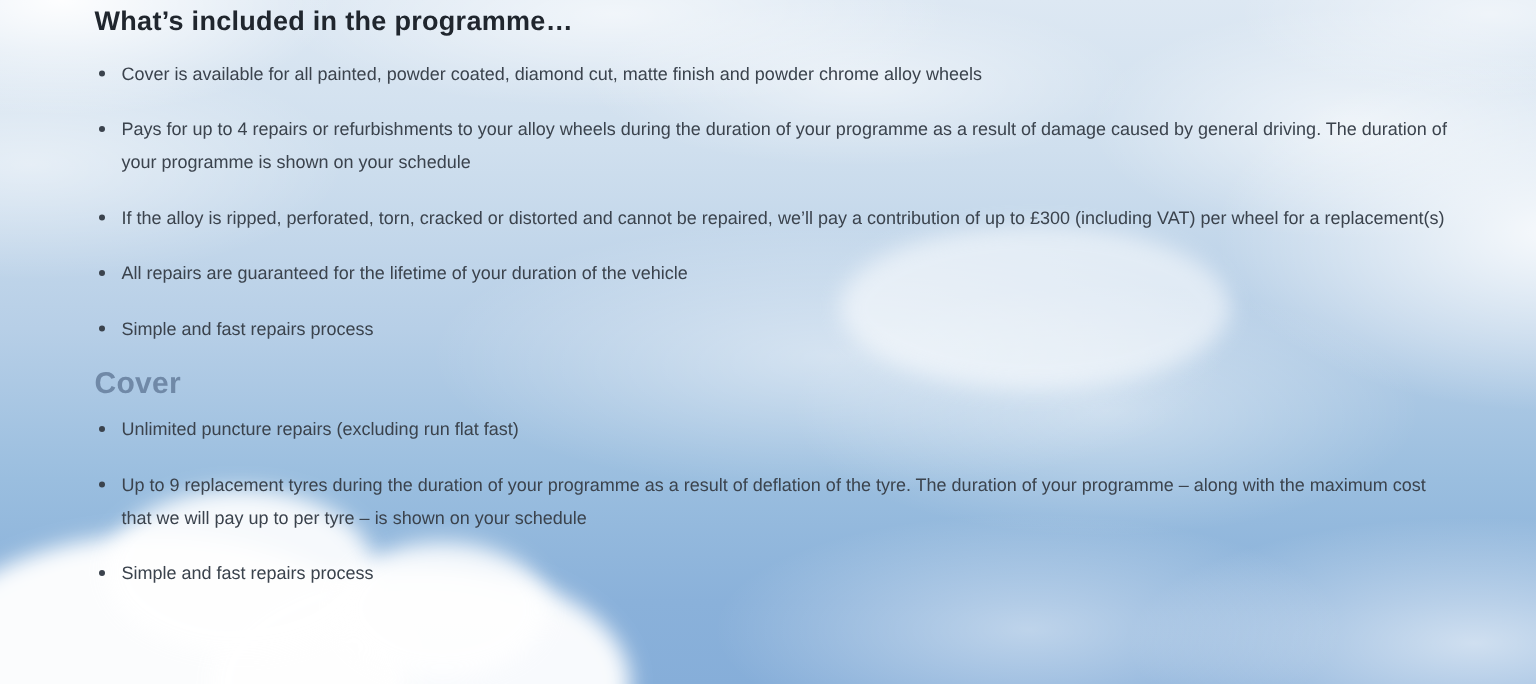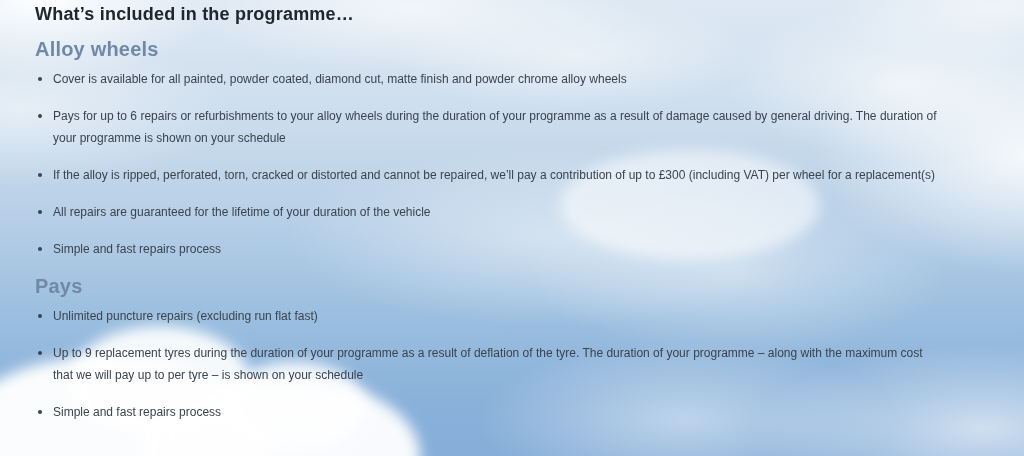--- a/index.html
+++ b/index.html
@@ -41,20 +41,21 @@
   .cloud.c2 { left: 140px;  bottom: -80px;  width: 280px; height: 160px; opacity: 0.95; }
   .cloud.c3 { left: 70px;   bottom: 20px;   width: 180px; height: 110px; opacity: 0.92; }
   .cloud.c4 { left: 225px;  bottom: 5px;    width: 140px; height: 90px;  opacity: 0.85; }
   .cloud.c5 { left: 560px;  top: 150px;     width: 260px; height: 110px; opacity: 0.55; }
 
   .content {
     position: relative;
     z-index: 2;
     padding: 4px 0 0 35px;
     width: 905px;
+    margin-left: 28px;
   }
   h1.page-title {
     margin: 0 0 13px 0;
     font-size: 18px;
     font-weight: 700;
     letter-spacing: 0.2px;
     color: #20262e;
   }
   h2.section-heading {
     margin: 0 0 7px 0;
@@ -86,32 +87,31 @@
   <div class="cloud c1"></div>
   <div class="cloud c2"></div>
   <div class="cloud c3"></div>
   <div class="cloud c4"></div>
   <div class="cloud c5"></div>
 
   <div class="content">
     <h1 class="page-title">What’s included in the programme…</h1>
 
     <section>
-      <h2 class="section-heading">Alloy wheels</h2>
       <ul class="bullets">
         <li>Cover is available for all painted, powder coated, diamond cut, matte finish and powder chrome alloy wheels</li>
-        <li>Pays for up to 6 repairs or refurbishments to your alloy wheels during the duration of your programme as a result of damage caused by general driving. The duration of your programme is shown on your schedule</li>
+        <li>Pays for up to 4 repairs or refurbishments to your alloy wheels during the duration of your programme as a result of damage caused by general driving. The duration of your programme is shown on your schedule</li>
         <li>If the alloy is ripped, perforated, torn, cracked or distorted and cannot be repaired, we’ll pay a contribution of up to £300 (including VAT) per wheel for a replacement(s)</li>
         <li>All repairs are guaranteed for the lifetime of your duration of the vehicle</li>
         <li>Simple and fast repairs process</li>
       </ul>
     </section>
 
     <section>
-      <h2 class="section-heading">Pays</h2>
+      <h2 class="section-heading">Cover</h2>
       <ul class="bullets">
         <li>Unlimited puncture repairs (excluding run flat fast)</li>
         <li>Up to 9 replacement tyres during the duration of your programme as a result of deflation of the tyre. The duration of your programme – along with the maximum cost that we will pay up to per tyre – is shown on your schedule</li>
         <li>Simple and fast repairs process</li>
       </ul>
     </section>
   </div>
 </div>
 
 </body></html>

